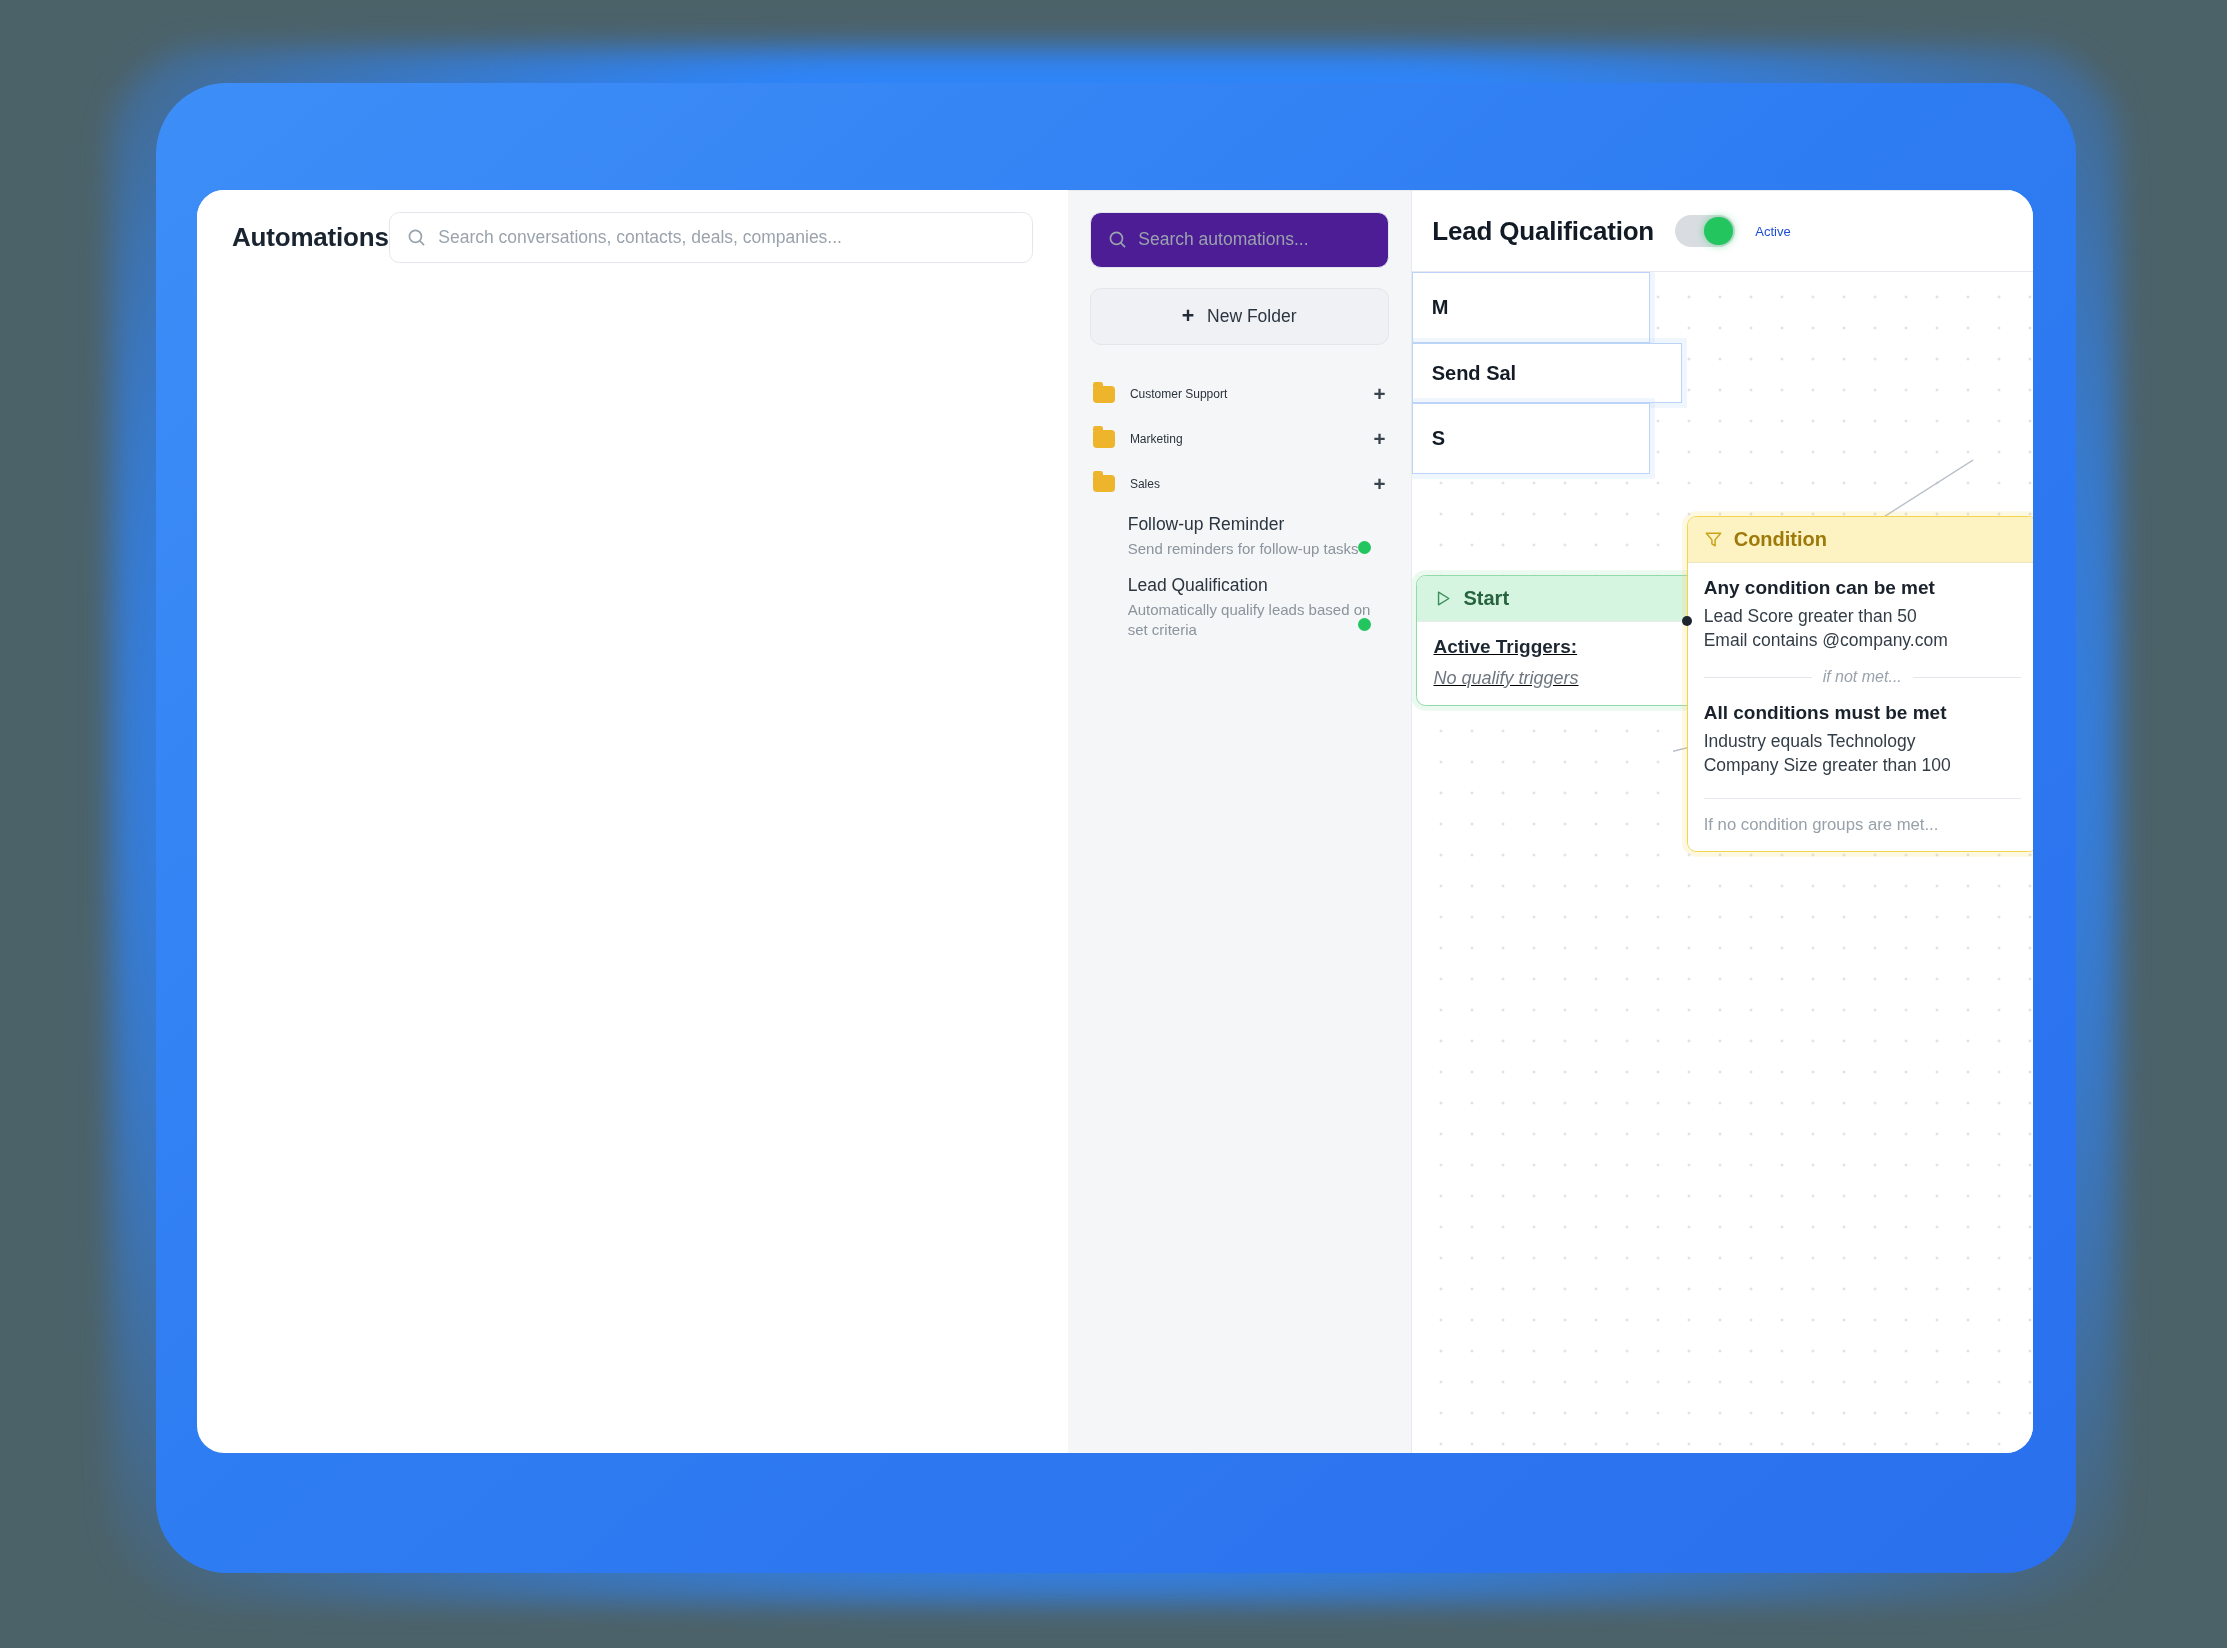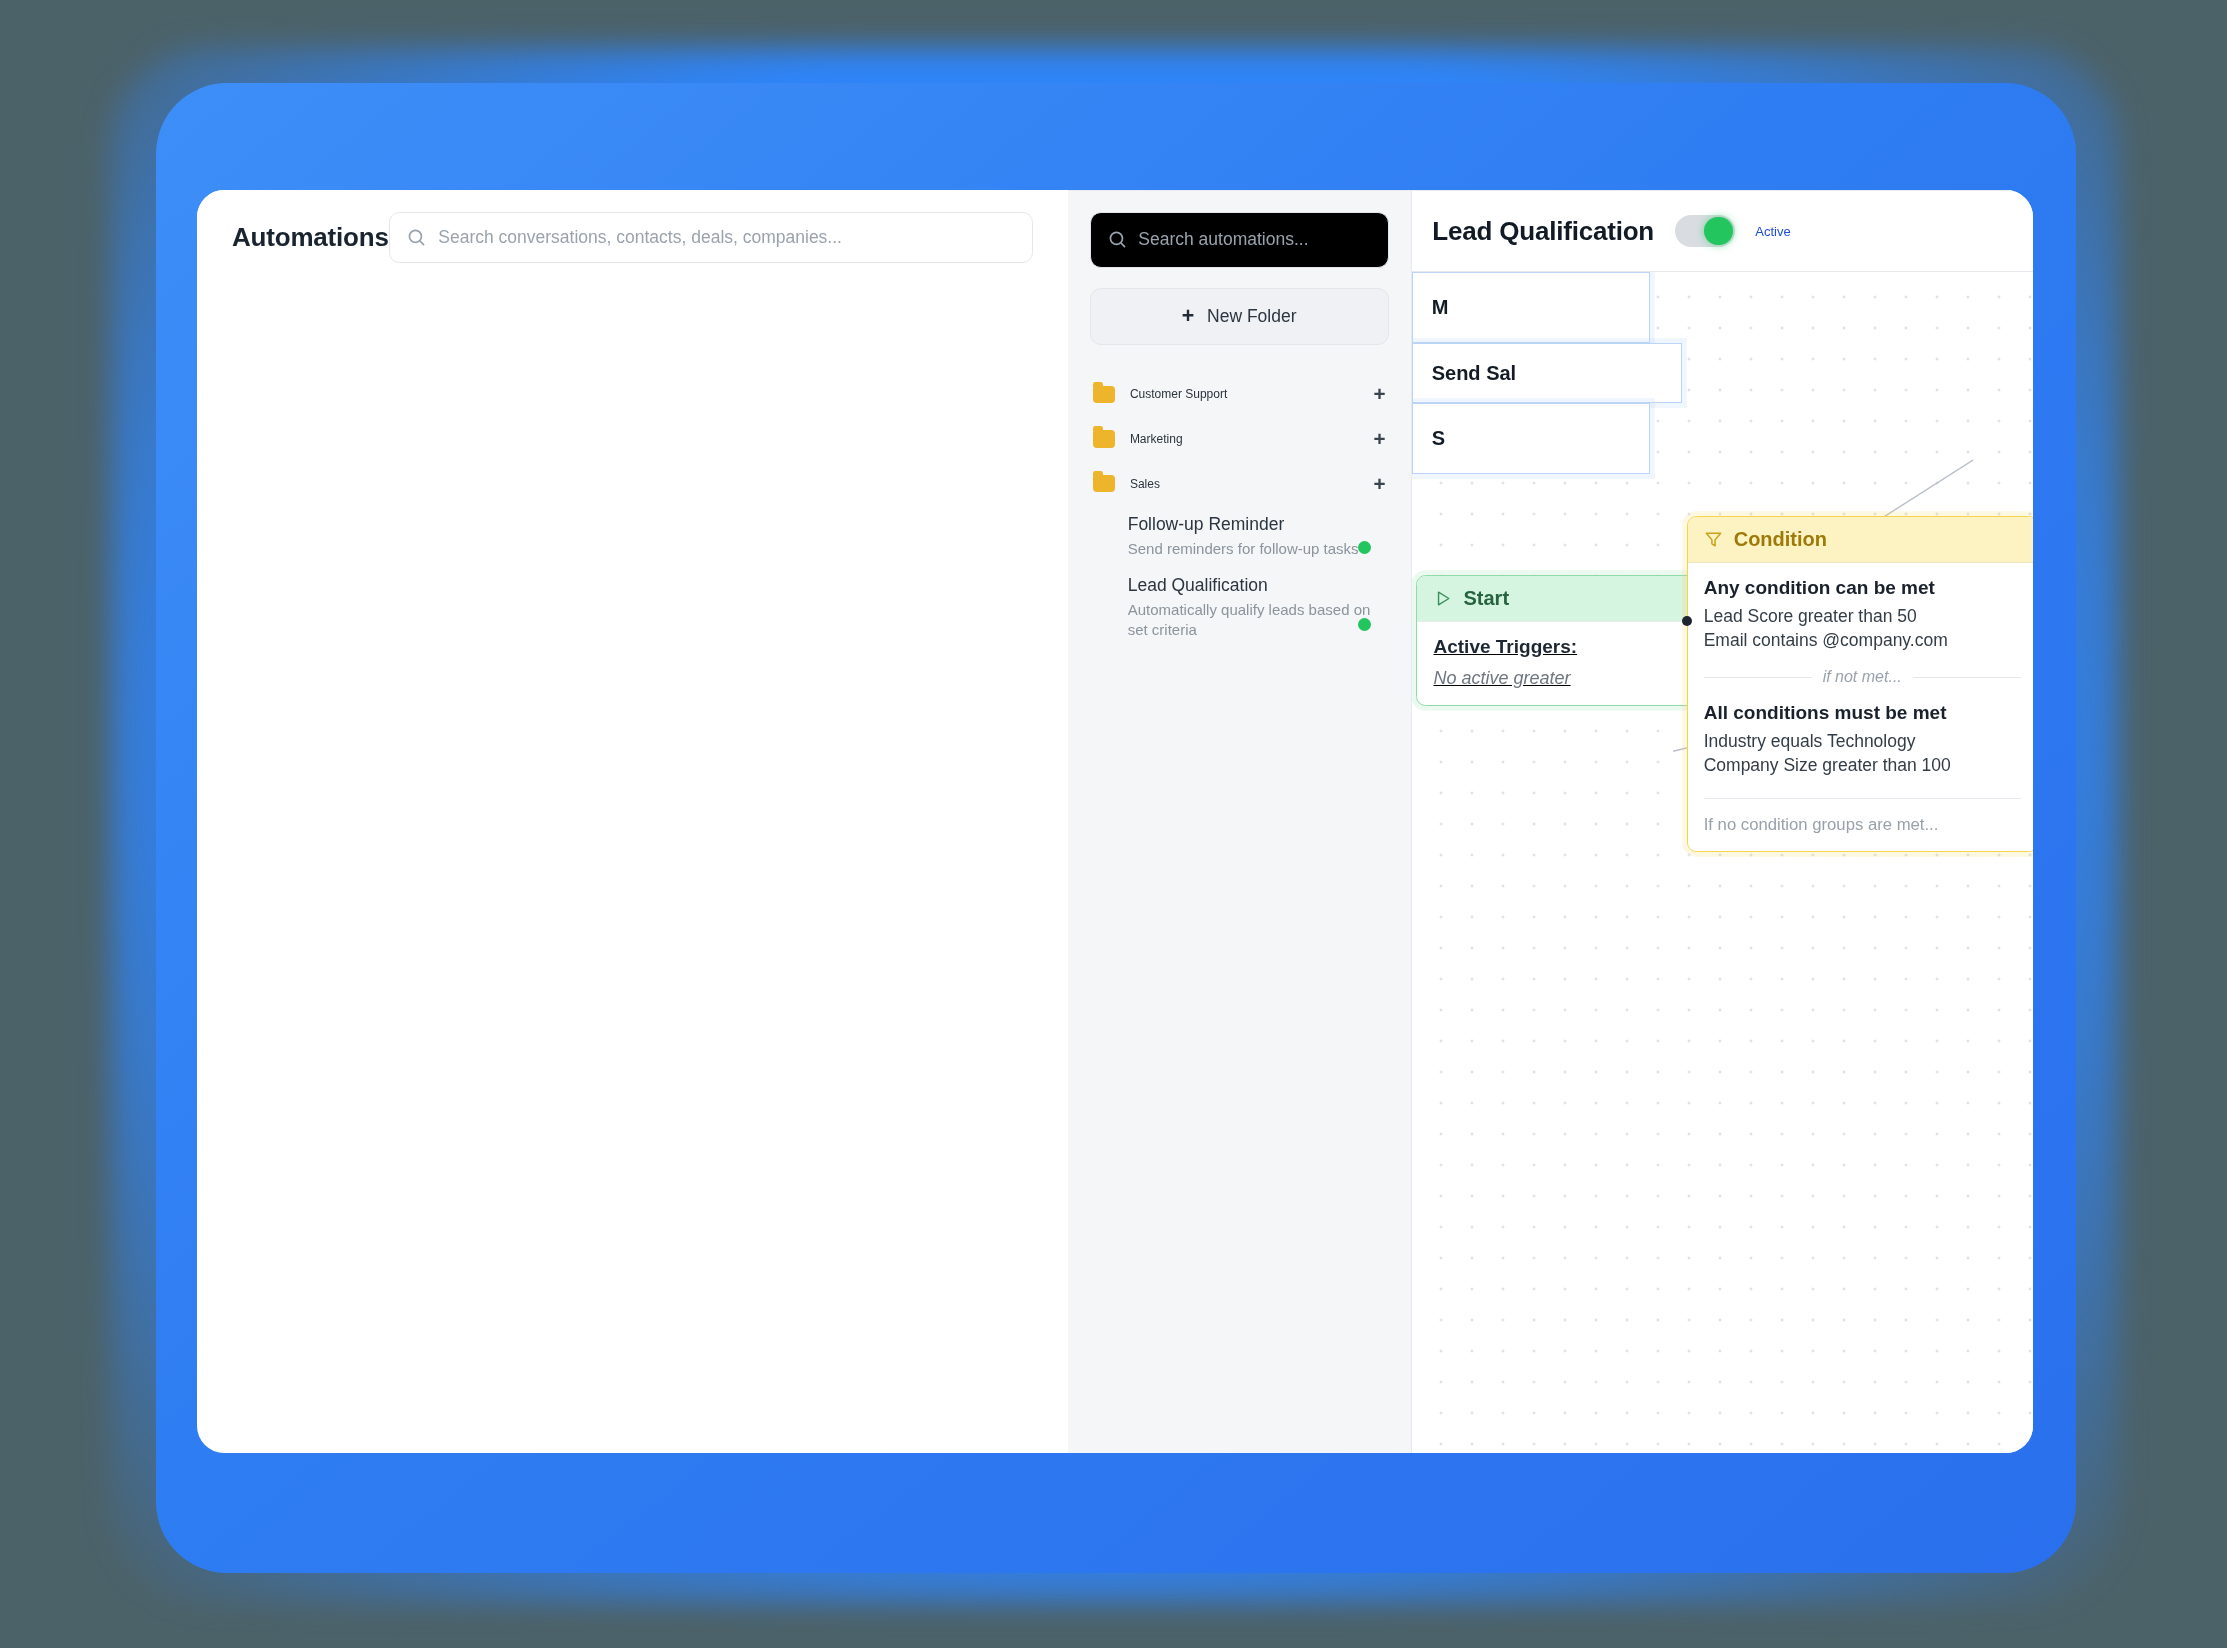--- a/index.html
+++ b/index.html
@@ -74,21 +74,21 @@
   .sidebar {
     width: 344px;
     background: #f5f6f8;
     border-right: 0.8px solid #e6e9ed;
     border-top: 0.8px solid #e9ecef;
     padding: 20.6px 22px 0 22px;
     flex: none;
   }
   .side-search {
     height: 56px;
-    background: #000000;
+    background: #4c1d95;
     border: 0.8px solid #e2e6eb;
     border-radius: 11px;
     display: flex; align-items: center;
     padding: 0 16px; gap: 11px;
     margin-bottom: 20.6px;
   }
   .new-folder {
     height: 57px;
     background: #f0f1f4;
     border: 0.8px solid #e3e6ea;
@@ -353,21 +353,21 @@
             <div class="node-head">
               <span>
                 <svg class="icon" width="19" height="19" viewBox="0 0 24 24" fill="none" stroke="#3c8f5e" stroke-width="1.8" stroke-linejoin="round">
                   <polygon points="7,4 20,12 7,20"></polygon>
                 </svg>
               </span>
               <span>Start</span>
             </div>
             <div class="node-body">
               <div class="nb-strong">Active Triggers:</div>
-              <div class="nb-italic">No active greater</div>
+              <div class="nb-italic">No qualify triggers</div>
             </div>
           </div>
           <span class="port" style="left:387px;top:344px;"></span>
 
           <div class="node node-cond node-cond-center">
             <div class="node-head">
               <span>
                 <svg class="icon" width="19" height="19" viewBox="0 0 24 24" fill="none" stroke="#caa21a" stroke-width="1.9" stroke-linejoin="round">
                   <polygon points="3,4 21,4 14,12.5 14,20 10,17.5 10,12.5"></polygon>
                 </svg>

